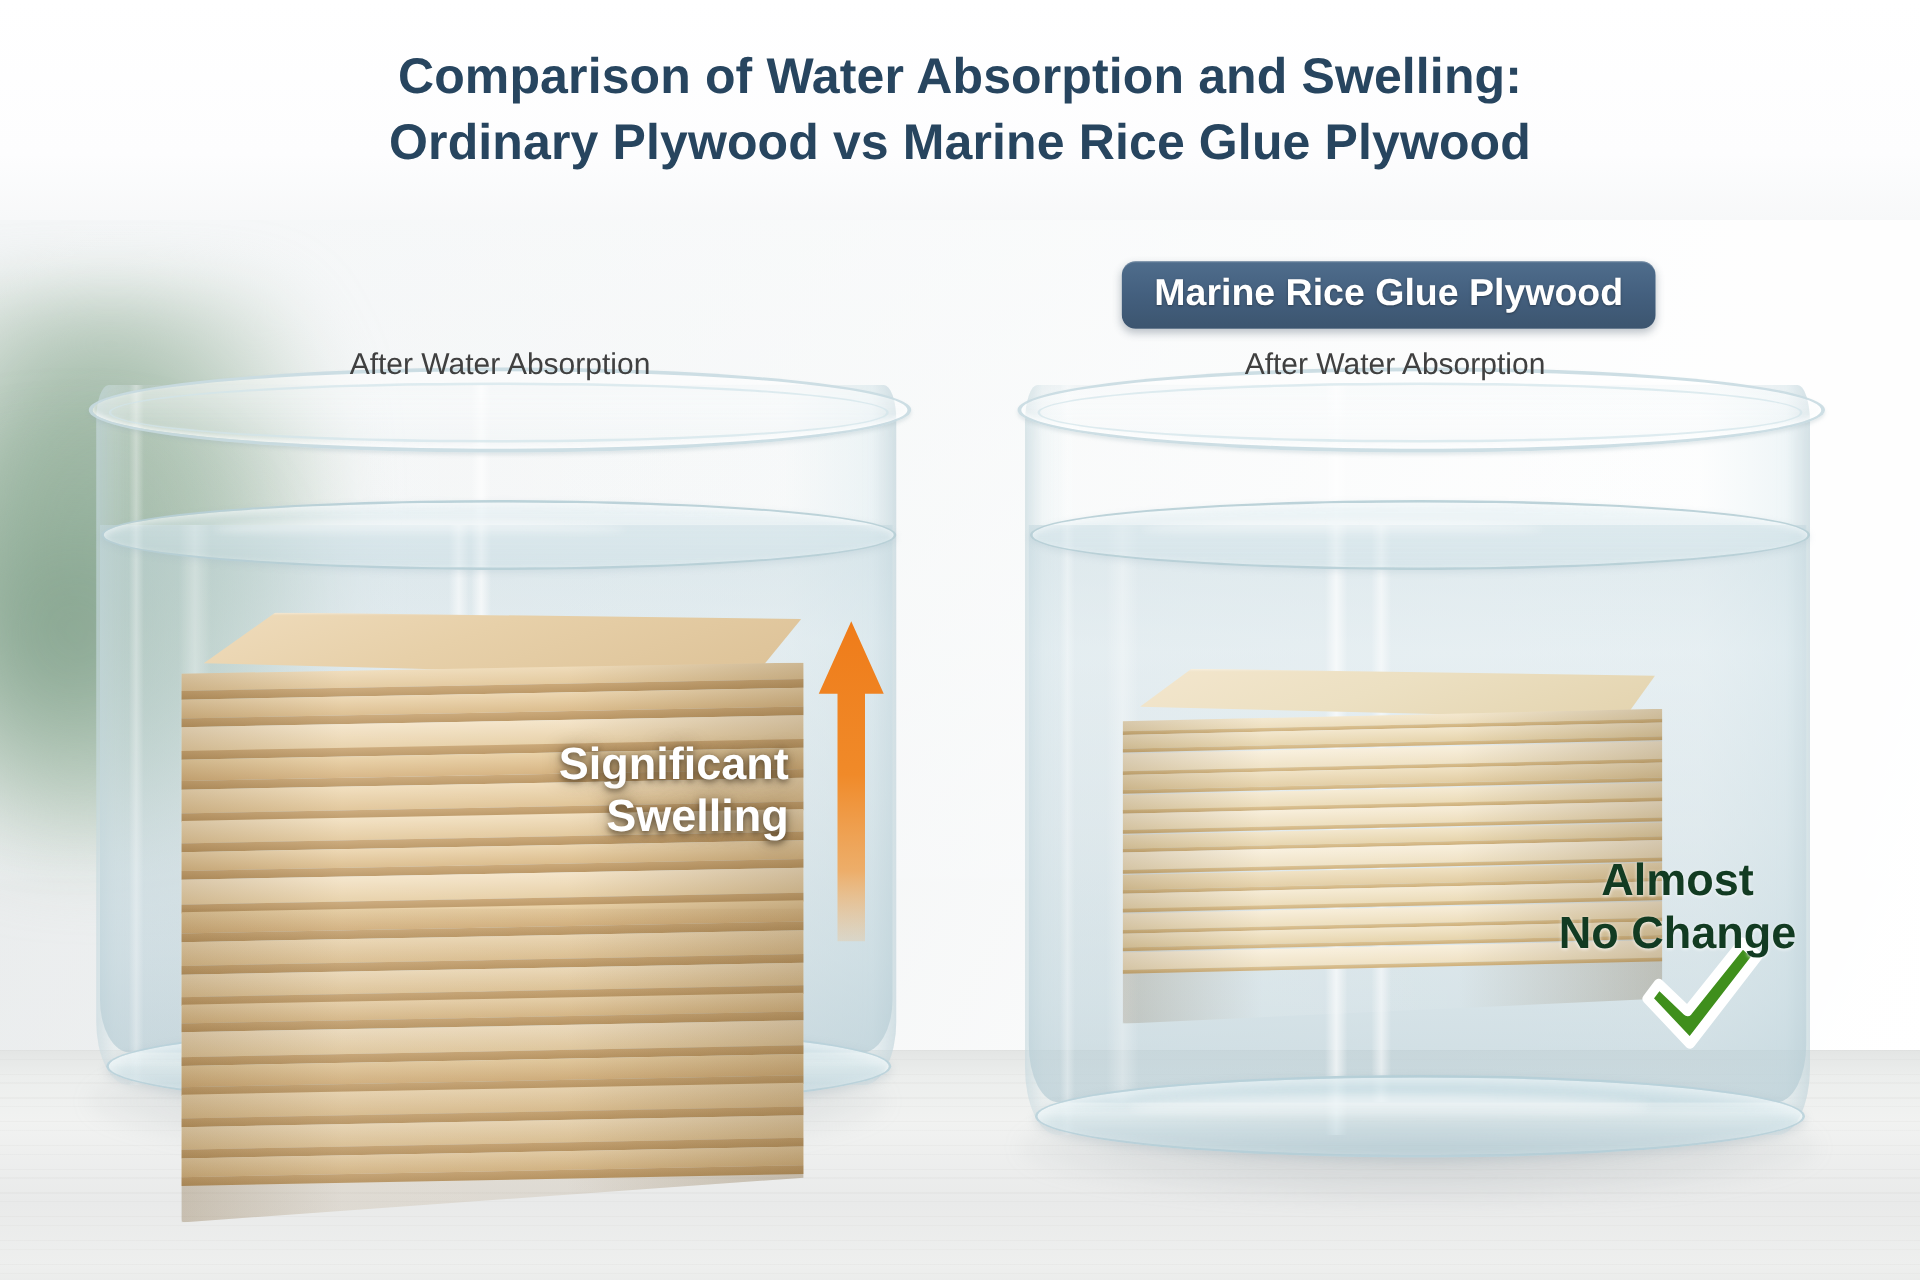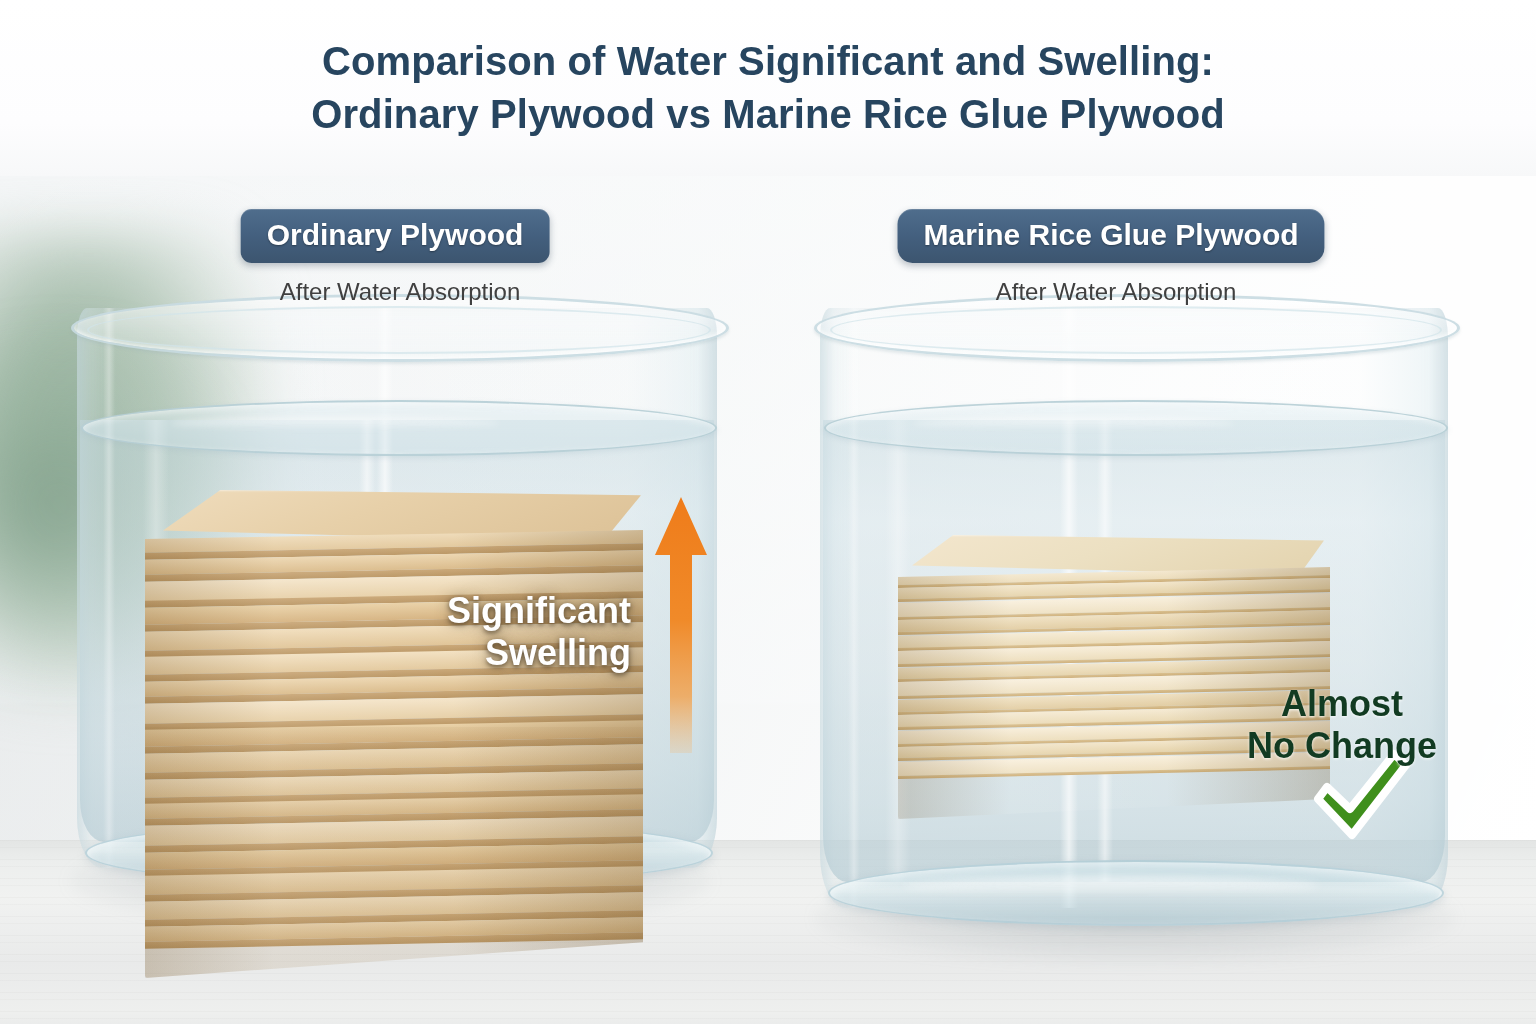--- a/index.html
+++ b/index.html
@@ -348,27 +348,26 @@
       <svg width="110" height="104" viewBox="0 0 110 104">
         <path d="M12 52 L21 40 L44 62 L88 7 L100 18 L46 88 Z" fill="#3f8f1c" stroke="#ffffff" stroke-width="8" stroke-linejoin="round"></path>
       </svg>
     </div>
 
     <div class="anno-green" style="left:1342px;top:508px;transform:translateX(-50%);z-index:9;">Almost
 No Change</div>
   </div>
 
   <div class="titlebar">
-    <div class="title-line">Comparison of Water Significant and Swelling:</div>
+    <div class="title-line">Comparison of Water Absorption and Swelling:</div>
     <div class="title-line">Ordinary Plywood vs Marine Rice Glue Plywood</div>
   </div>
 
   <div class="panel left">
-    <div class="badge" style="left:395px;">Ordinary Plywood</div>
     <div class="sublabel" style="left:400px;">After Water Absorption</div>
   </div>
 
   <div class="panel right">
-    <div class="badge" style="left:343px;border-radius:15px;">Marine Rice Glue Plywood</div>
+    <div class="badge" style="left:343px;">Marine Rice Glue Plywood</div>
     <div class="sublabel" style="left:348px;">After Water Absorption</div>
   </div>
 
 </div>
 
 </body></html>

